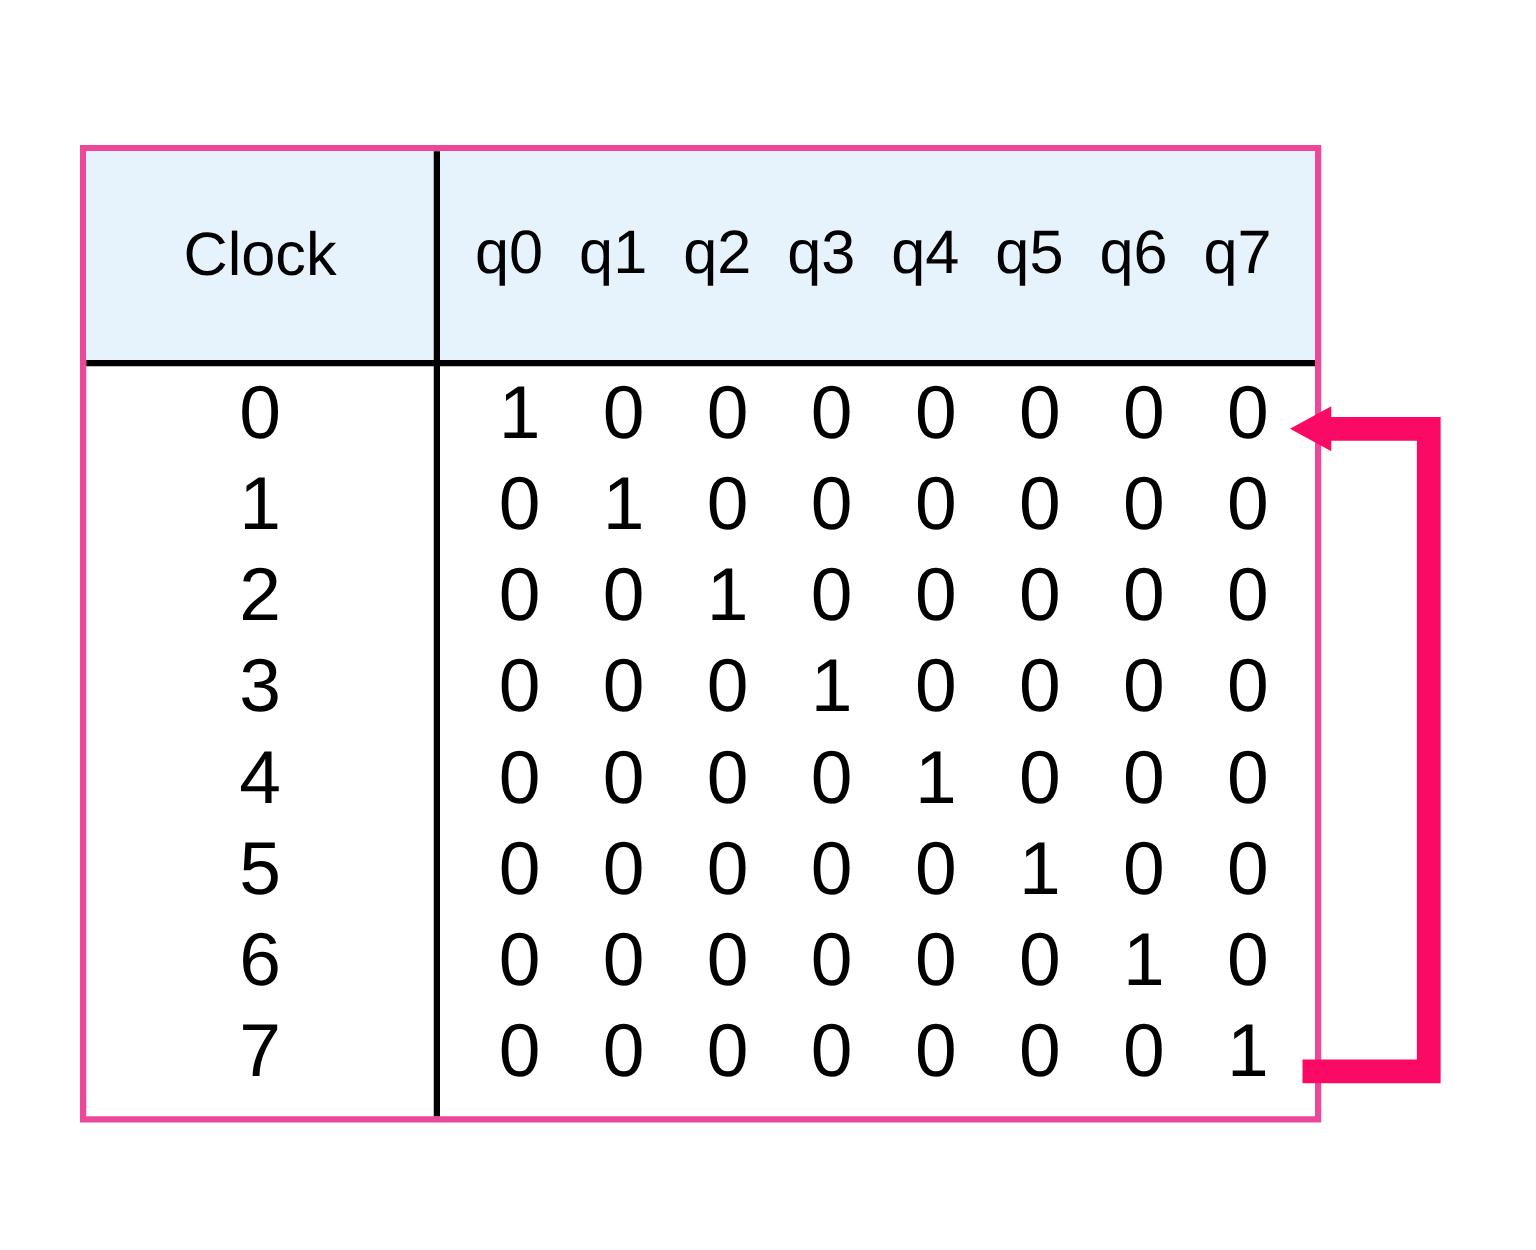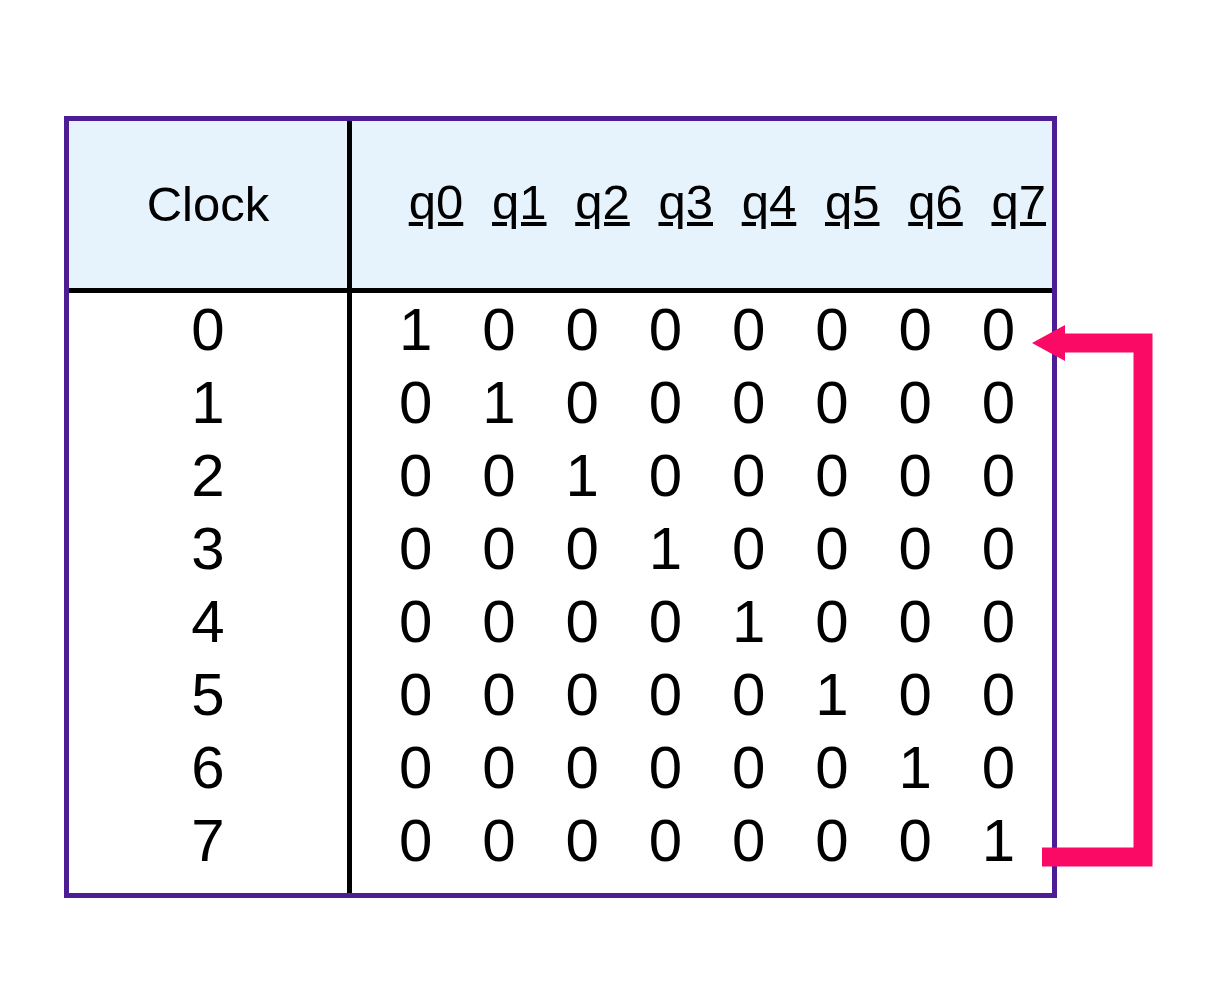--- a/index.html
+++ b/index.html
@@ -26,21 +26,21 @@
   }
 
   
   .table-frame {
     position: absolute;
     left: 64px;
     top: 116px;
     width: 993px;
     height: 782px;
     box-sizing: border-box;
-    border: 5px solid #4c1d95;
+    border: 5px solid #ec4899;
     background: #ffffff;
   }
 
   
   .table-inner {
     position: absolute;
     left: 0;
     top: 0;
     right: 0;
     bottom: 0;
@@ -104,22 +104,21 @@
     padding-bottom: 6px;
     box-sizing: border-box;
   }
   .head-q .qgrid {
     display: flex;
     width: 666px;
     margin-left: 22px;
   }
   .head-q .qgrid > span {
     flex: 1 1 0;
-    text-align: right;
-    text-decoration: underline;
+    text-align: left;
   }
 
   
   .body-area {
     position: absolute;
     left: 0;
     top: 172px;
     right: 0;
     bottom: 0;
   }

